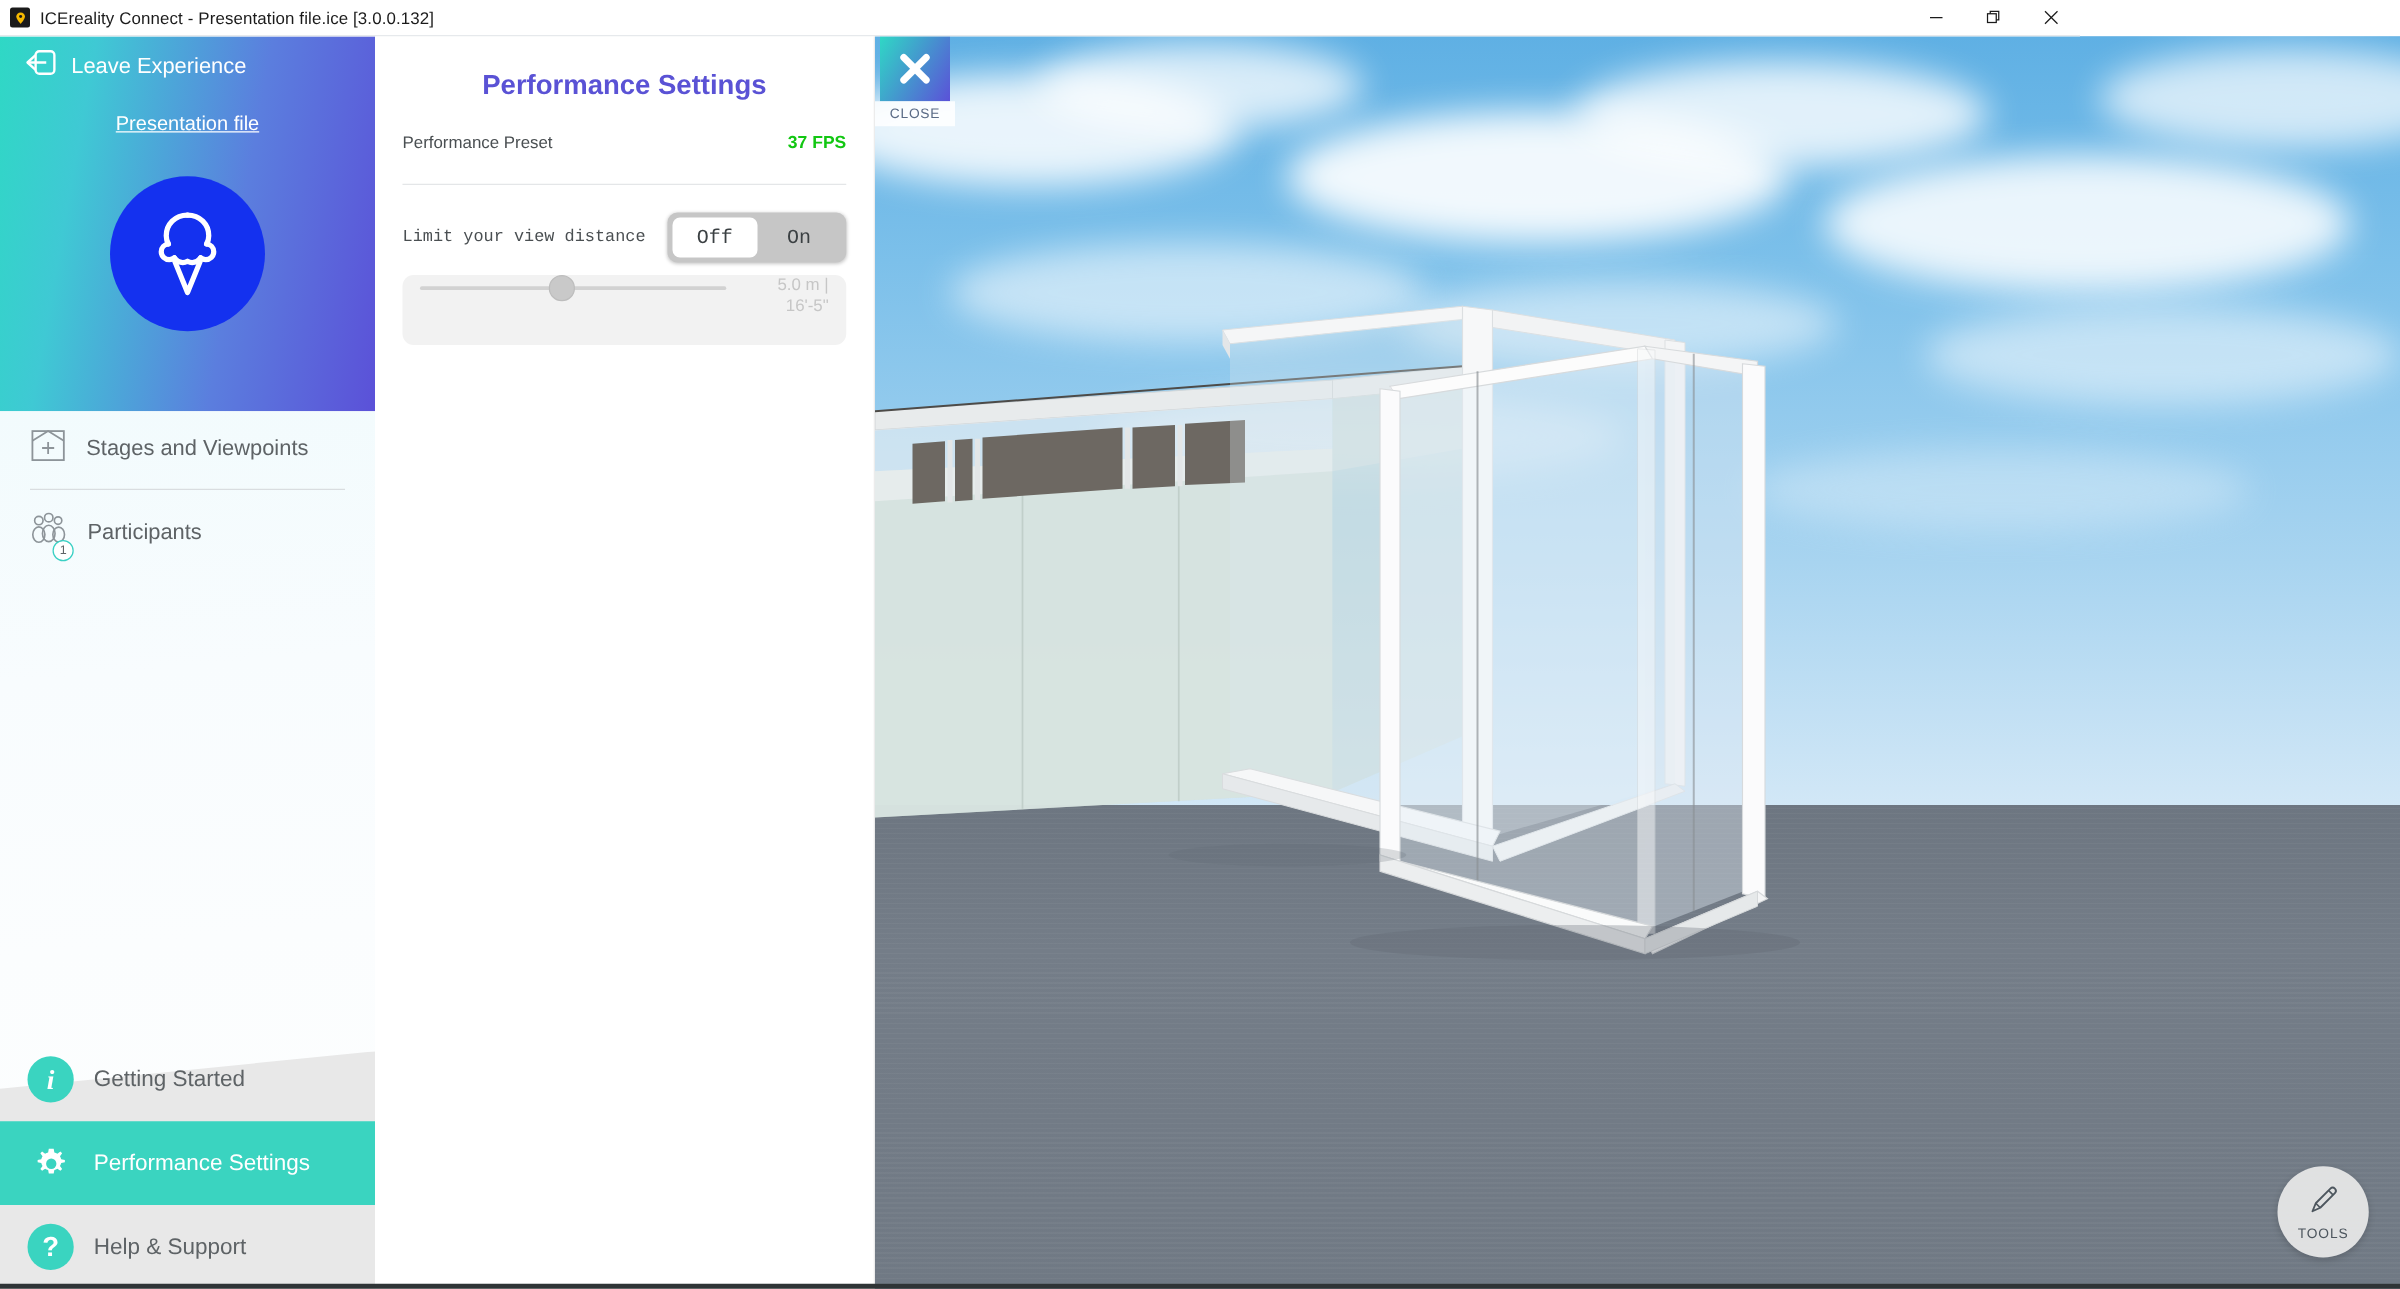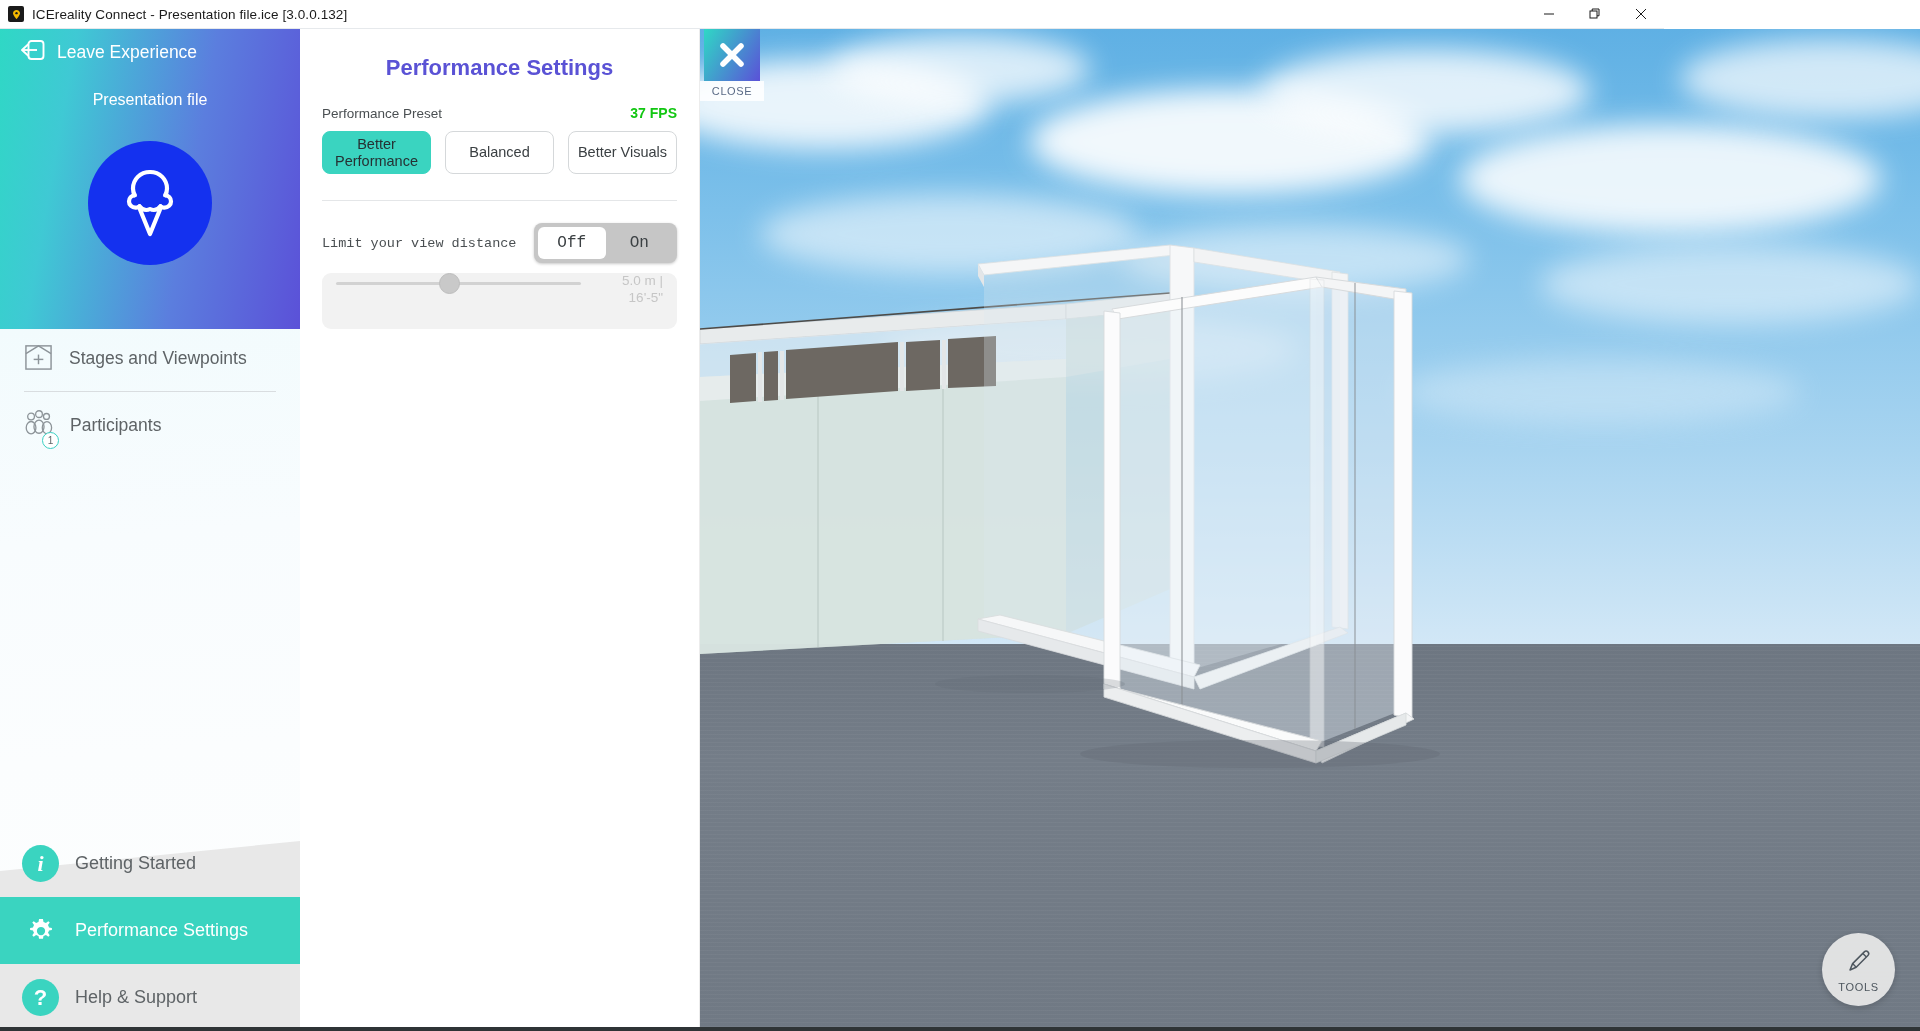--- a/index.html
+++ b/index.html
@@ -40,21 +40,21 @@
     position: absolute; left: 0; top: 0; width: 300px; height: 300px;
     background: linear-gradient(100deg, #2fd8c5 0%, #3fc9d4 22%, #5b7ede 62%, #5b51d8 100%);
   }
   .leave-row {
     position: absolute; left: 20px; top: 6px; height: 34px;
     display: flex; align-items: center; gap: 11px; cursor: pointer;
   }
   .leave-label { font-size: 17.5px; color: #ffffff; }
   .pres-file {
     position: absolute; top: 62px; width: 300px; text-align: center;
-    font-size: 16px; color: #ffffff;
+    font-size: 16px; color: #ffffff; text-decoration: underline;
   }
   .logo-circle {
     position: absolute; left: 88px; top: 112px; width: 124px; height: 124px;
     border-radius: 50%; background: #1431ef;
     display: flex; align-items: center; justify-content: center;
   }
   .welcome {
     position: absolute; top: 272px; width: 300px; text-align: center;
     font-size: 23px; color: #ffffff;
   }
@@ -333,25 +333,20 @@
 <div class="panel">
 
   <div class="panel-title">Performance Settings</div>
 
   <div class="section">
     <div class="row-head">
       <span class="label-sm">Performance Preset</span>
       <span class="fps">37 FPS</span>
     </div>
 
-    <div class="preset-row">
-      <div class="preset-btn sel">Better Performance</div>
-      <div class="preset-btn">Balanced</div>
-      <div class="preset-btn">Better Visuals</div>
-    </div>
 
     <div class="divider"></div>
 
     <div class="vd-row">
       <span class="label-sm">Limit your view distance</span>
       <div class="toggle">
         <div class="on">Off</div>
         <div>On</div>
       </div>
     </div>

